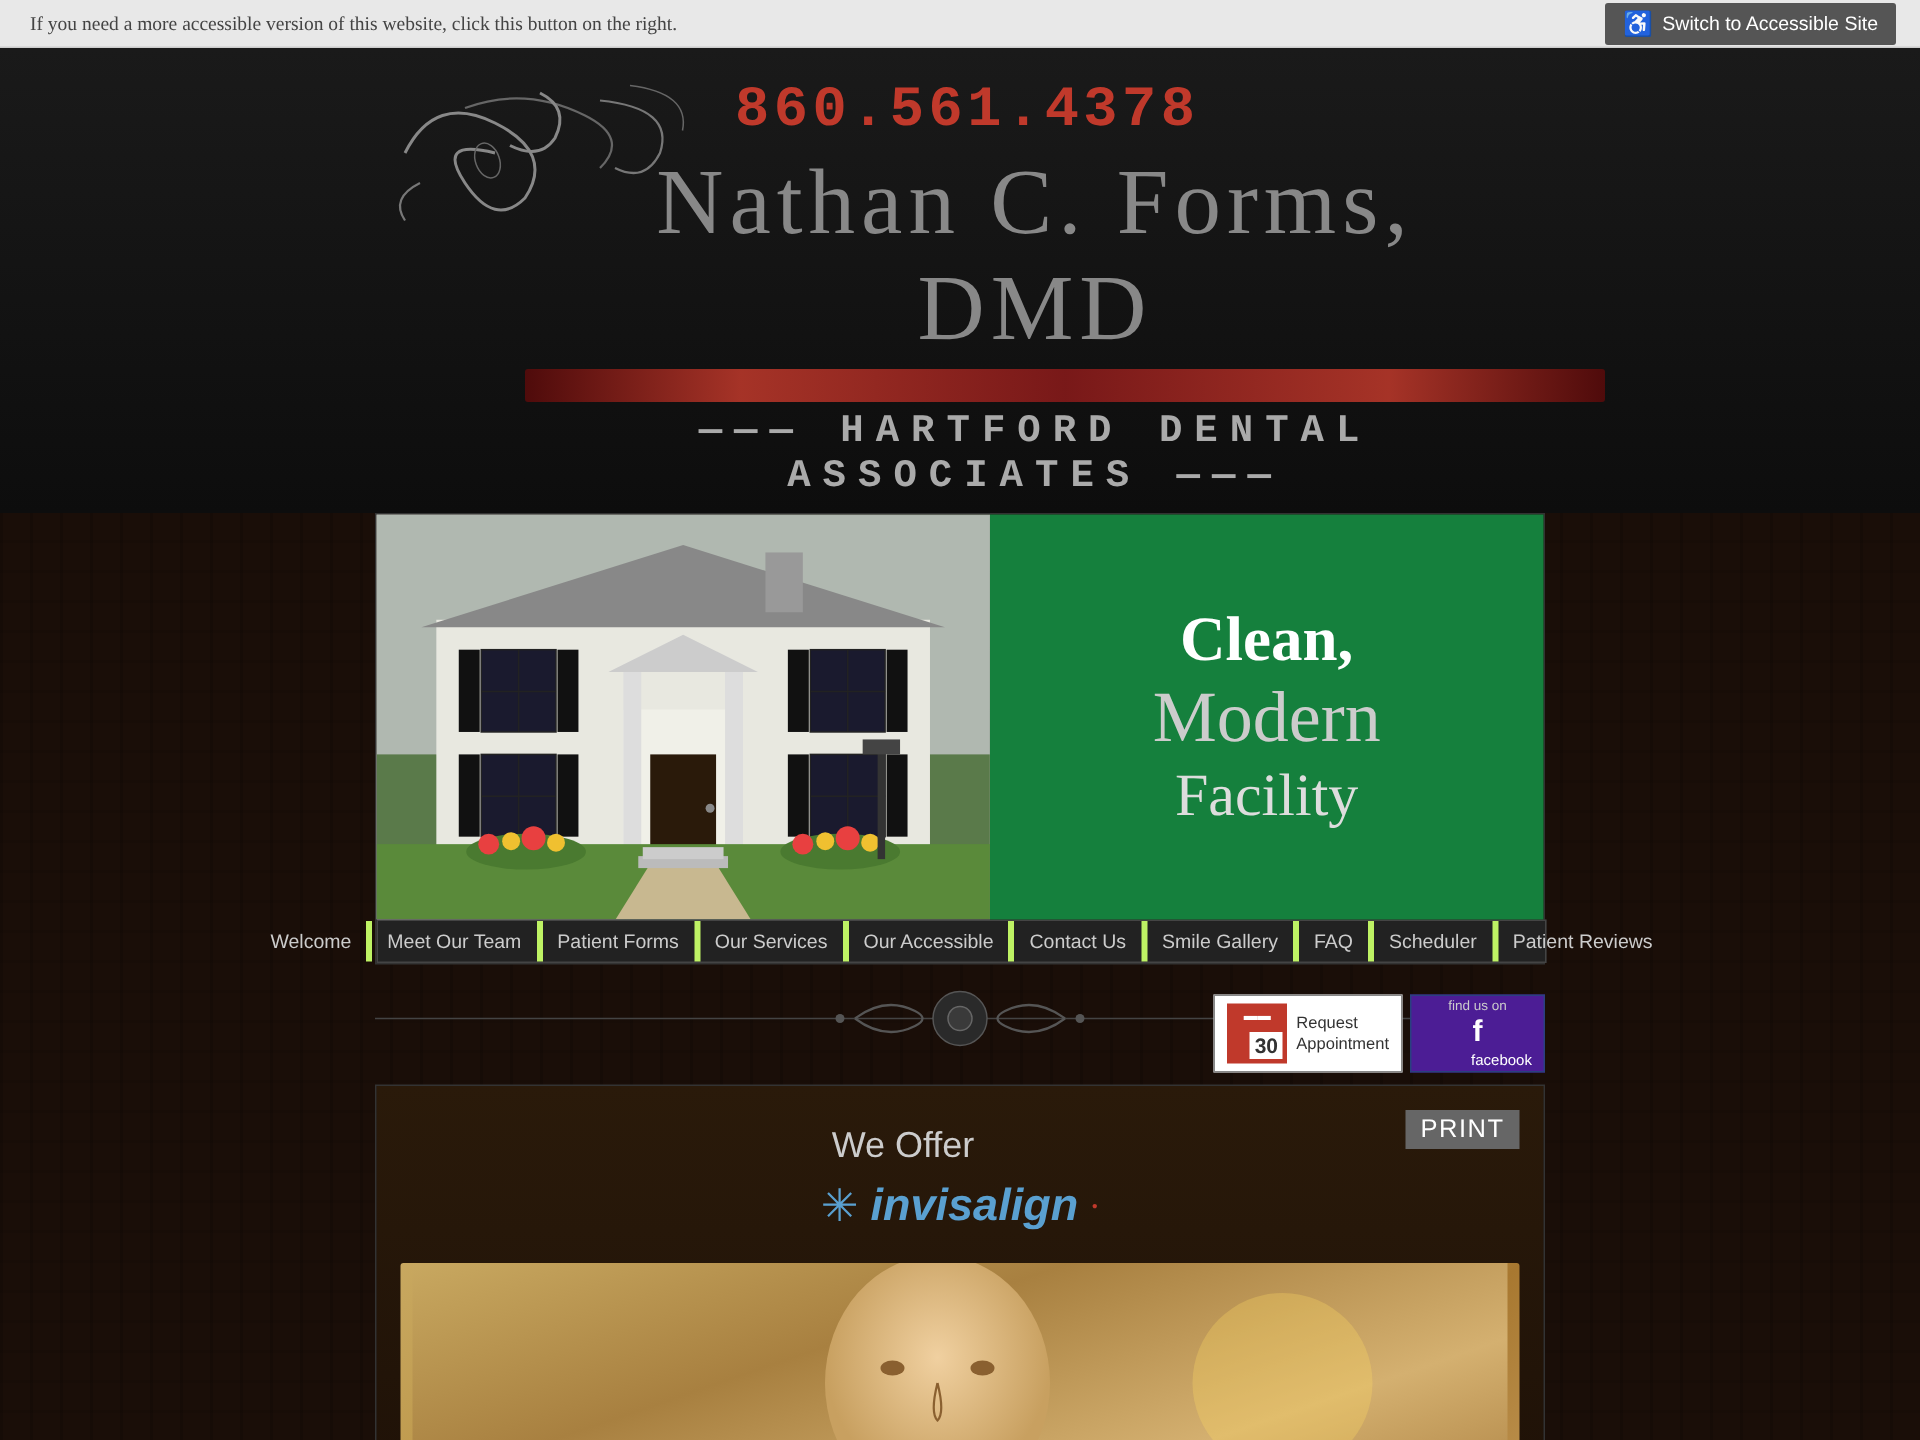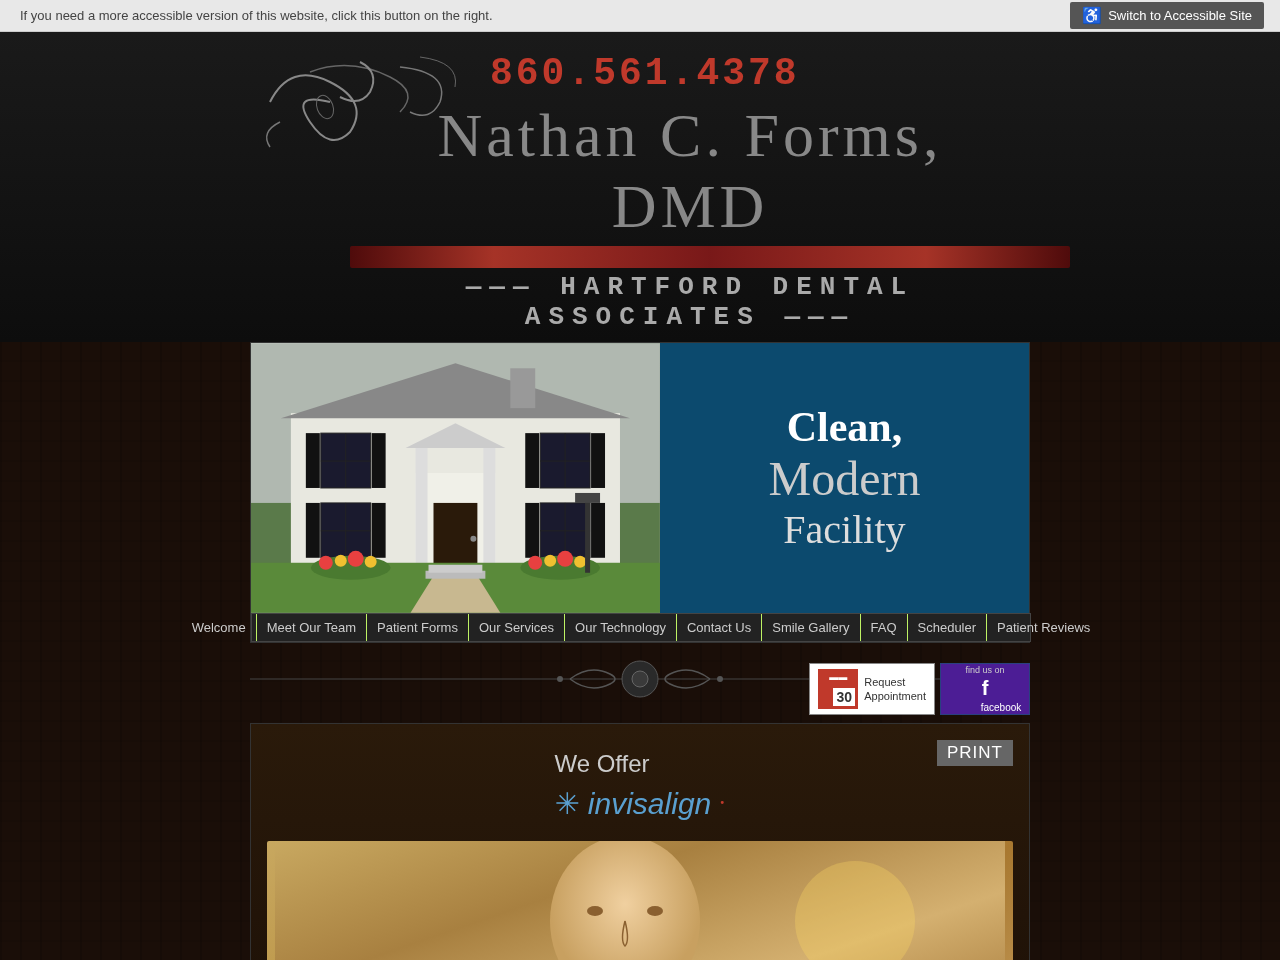--- a/index.html
+++ b/index.html
@@ -27,21 +27,21 @@
       background: #e8e8e8;
       display: flex;
       align-items: center;
       justify-content: space-between;
       padding: 0 16px 0 20px;
       border-bottom: 1px solid #ccc;
     }
     #accessibility-bar .message {
       font-size: 13px;
       color: #444;
-      font-family: Liberation Sans, sans-serif;
+      font-family: Liberation Serif, serif;
     }
     #accessible-btn {
       display: flex;
       align-items: center;
       gap: 6px;
       background: #555;
       color: #fff;
       border: none;
       padding: 4px 12px;
       font-size: 13px;
@@ -120,21 +120,21 @@
     }
     #hero-image {
       width: 410px;
       height: 270px;
       background: linear-gradient(135deg, #c8cfc8 0%, #a8b0a8 30%, #8a9a8a 60%, #6a7a6a 100%);
       position: relative;
       overflow: hidden;
     }
     #hero-tagline {
       width: 370px;
-      background: #0c4a6e;
+      background: #15803d;
       display: flex;
       flex-direction: column;
       justify-content: center;
       align-items: center;
       padding: 28px;
     }
     #hero-tagline-text {
       text-align: center;
       color: #fff;
     }
@@ -165,21 +165,21 @@
       justify-content: center;
       padding: 0;
       border: 1px solid #444;
     }
     #nav a {
       color: #ccc;
       text-decoration: none;
       font-size: 13px;
       font-family: Arial, sans-serif;
       padding: 6px 10px;
-      border-right: 1px solid #bef264;
+      border-right: 4px solid #bef264;
       white-space: nowrap;
     }
     #nav a:first-child { border-left: none; }
     #nav a:last-child { border-right: none; }
     #divider-ornament {
       font-size: 36px;
       color: #555;
       letter-spacing: 10px;
     }
 
@@ -414,21 +414,21 @@
         <span id="tagline-line3">Facility</span>
       </div>
     </div>
   </div>
 
   <div id="nav">
     <a href="#">Welcome</a>
     <a href="#">Meet Our Team</a>
     <a href="#">Patient Forms</a>
     <a href="#">Our Services</a>
-    <a href="#">Our Technology</a>
+    <a href="#">Our Accessible</a>
     <a href="#">Contact Us</a>
     <a href="#">Smile Gallery</a>
     <a href="#">FAQ</a>
     <a href="#">Scheduler</a>
     <a href="#">Patient Reviews</a>
   </div>
 
 </div>
 
 <div style="width:780px; margin:0 auto; height:80px; position:relative; display:flex; align-items:center; justify-content:center;">
@@ -468,21 +468,21 @@
 
     <div style="text-align:right; margin-bottom:5px;">
       <button id="print-btn">PRINT</button>
     </div>
 
     <div id="we-offer">
       <div id="we-offer-title" style="font-size:24px; color:#ccc; font-family:Arial,sans-serif; text-align:center; margin-bottom:8px;">We Offer</div>
 
       <div id="invisalign-logo" style="display:flex; align-items:center; justify-content:center; gap:8px; margin-bottom:12px;">
         <span id="invisalign-snowflake" style="color:#5aa0d0; font-size:30px;">✳</span>
-        <span id="invisalign-text" style="font-size:30px; color:#5aa0d0; font-style:italic; font-family:Arial,sans-serif; font-weight:400;">invisalign</span>
+        <span id="invisalign-text" style="font-size:30px; color:#5aa0d0; font-style:italic; font-family:Arial,sans-serif; font-weight:700;">invisalign</span>
         <sup style="color:#c0392b; font-size:18px; font-weight:bold;">·</sup>
       </div>
     </div>
 
     <div id="doctor-photo-container" style="width:100%; height:250px; background: linear-gradient(135deg, #c8a860 0%, #b89040 25%, #e8c880 50%, #a87830 75%, #c8a060 100%); border-radius:2px; overflow:hidden; position:relative;">
       
       <svg width="100%" height="250" viewBox="0 0 730 250">
         <defs>
           <linearGradient id="bgGrad" x1="0" y1="0" x2="1" y2="1">
             <stop offset="0%" stop-color="#c8a860"></stop>

